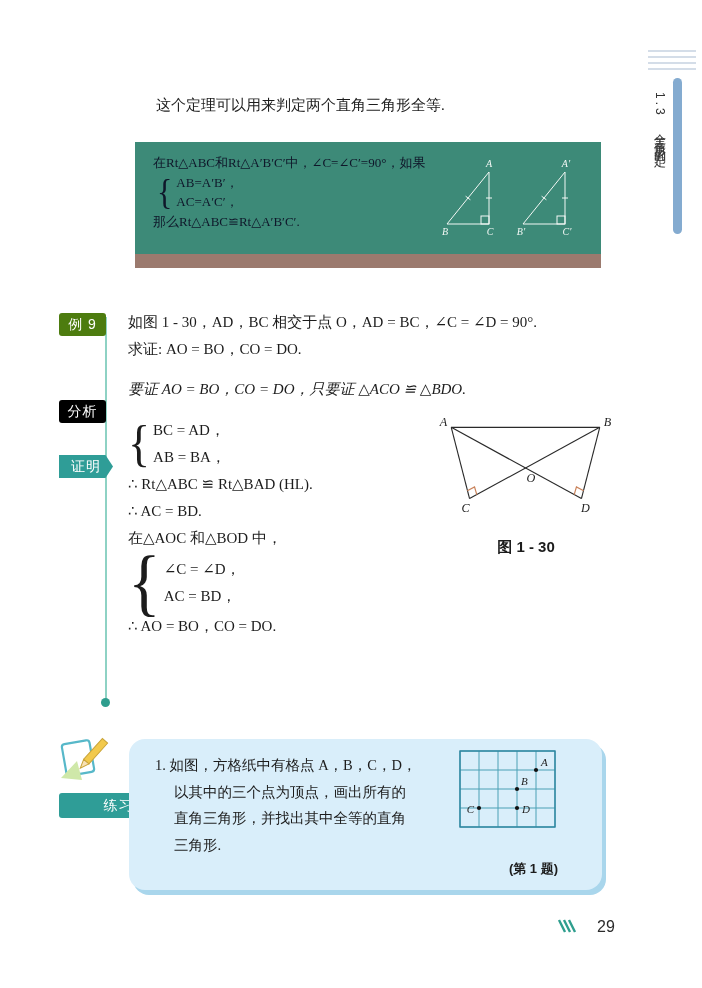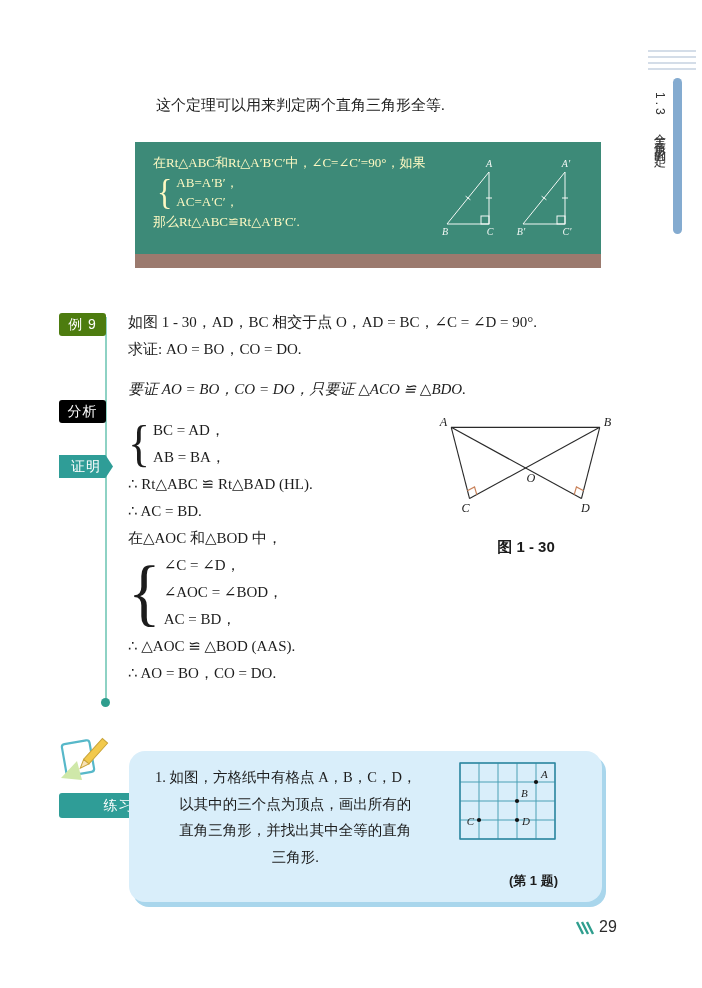--- a/index.html
+++ b/index.html
@@ -15,21 +15,21 @@
   .deco-lines div { height:2px; background:#d4dde8; margin-bottom:4px; }
   .side-bar { position:absolute; right:20px; top:78px; width:9px; height:156px; border-radius:5px; background:#84abd0; }
   .side-text { position:absolute; right:34px; top:92px; writing-mode:vertical-rl;
     font-size:12px; letter-spacing:3px; color:#333;
     font-family:"Liberation Sans","DejaVu Sans",sans-serif; }
 
   .intro { position:absolute; left:156px; top:96px; font-size:15px; margin:0; }
 
   
   .theorem-box { position:absolute; left:135px; top:142px; width:466px; height:112px;
-    background:#3d8a78; color:#fef9c3; box-sizing:border-box; padding:11px 14px 6px 18px; }
+    background:#3d8a78; color:#0f172a; box-sizing:border-box; padding:11px 14px 6px 18px; }
   .theorem-strip { position:absolute; left:135px; top:254px; width:466px; height:14px; background:#9b7a6e; }
   .theorem-text { width:305px; font-size:13px; line-height:1.5; }
   .tb-sys { display:flex; align-items:center; margin-left:4px; }
   .tb-brace-glyph { font-size:32px; line-height:1; margin-right:4px; transform:scaleY(1.12); font-weight:300; }
   .theorem-fig { position:absolute; right:14px; top:16px; width:150px; height:78px; }
   .theorem-fig text { font-size:10px; font-style:italic; fill:#f3f8f5; }
 
   
   .timeline { position:absolute; left:105px; top:317px; width:2px; height:384px; background:#8ed2c4; }
   .timeline-dot { position:absolute; left:101px; top:698px; width:9px; height:9px; border-radius:50%; background:#2f9e8e; }
@@ -53,29 +53,29 @@
 
   .fig130 { position:absolute; left:437px; top:417px; width:178px; text-align:center; }
   .fig130 svg { width:178px; height:97px; }
   .fig130 text { font-size:12px; font-style:italic; fill:#222; }
   .fig-caption { margin-top:20px; font-size:15px; font-weight:bold;
     font-family:"Liberation Sans","DejaVu Sans",sans-serif; }
 
   
   .practice-icon { position:absolute; left:56px; top:726px; width:54px; height:60px; }
   .practice-box { position:absolute; left:129px; top:739px; width:473px; height:151px;
-    background:#d9eefa; border-radius:16px; box-shadow:4px 5px 0 #a9d6ec;margin-top:12px; }
+    background:#d9eefa; border-radius:16px; box-shadow:4px 5px 0 #a9d6ec; }
   .pb-text { position:absolute; left:26px; top:13px; font-size:14.5px; line-height:26.5px; }
-  .pb-indent { padding-left:19px;text-align:center; }
+  .pb-indent { padding-left:19px; }
   .pb-grid { position:absolute; left:331px; top:12px; width:95px; height:76px; }
   .pb-grid text { font-size:11px; font-style:italic; fill:#222; }
   .pb-caption { position:absolute; right:44px; bottom:12px; font-size:13px; font-weight:bold;
     font-family:"Liberation Sans","DejaVu Sans",sans-serif; }
 
-  .footer { position:absolute; left:576px; top:918px; display:flex; align-items:flex-end; }
+  .footer { position:absolute; left:558px; top:918px; display:flex; align-items:flex-start;gap:16px; }
   .slashes { width:18px; height:16px; margin-right:5px; }
   .page-num { font-size:16px; color:#2b2b2b; font-family:"Liberation Sans","DejaVu Sans",sans-serif; }
 </style>
 </head>
 <body>
 
 <div class="page">
 
   <div class="deco-lines">
     <div></div>
@@ -143,25 +143,23 @@
         <div>AB = BA，</div>
       </div>
     </div>
     <div>∴ Rt△ABC ≌ Rt△BAD (HL).</div>
     <div>∴ AC = BD.</div>
     <div>在△AOC 和△BOD 中，</div>
     <div class="sys sys2">
       <span class="brace">{</span>
       <div>
         <div>∠C = ∠D，</div>
-        <div>∠AOC = ∠BOD，</div>
         <div>AC = BD，</div>
       </div>
     </div>
-    <div>∴ △AOC ≌ △BOD (AAS).</div>
     <div>∴ AO = BO，CO = DO.</div>
   </div>
 
   <div class="fig130">
     <svg viewBox="0 0 175 95">
       <g fill="none" stroke="#2a2a2a" stroke-width="1.1">
         <line x1="14" y1="10" x2="160" y2="10"></line>
         <line x1="14" y1="10" x2="32" y2="80"></line>
         <line x1="14" y1="10" x2="142" y2="80"></line>
         <line x1="160" y1="10" x2="32" y2="80"></line>

